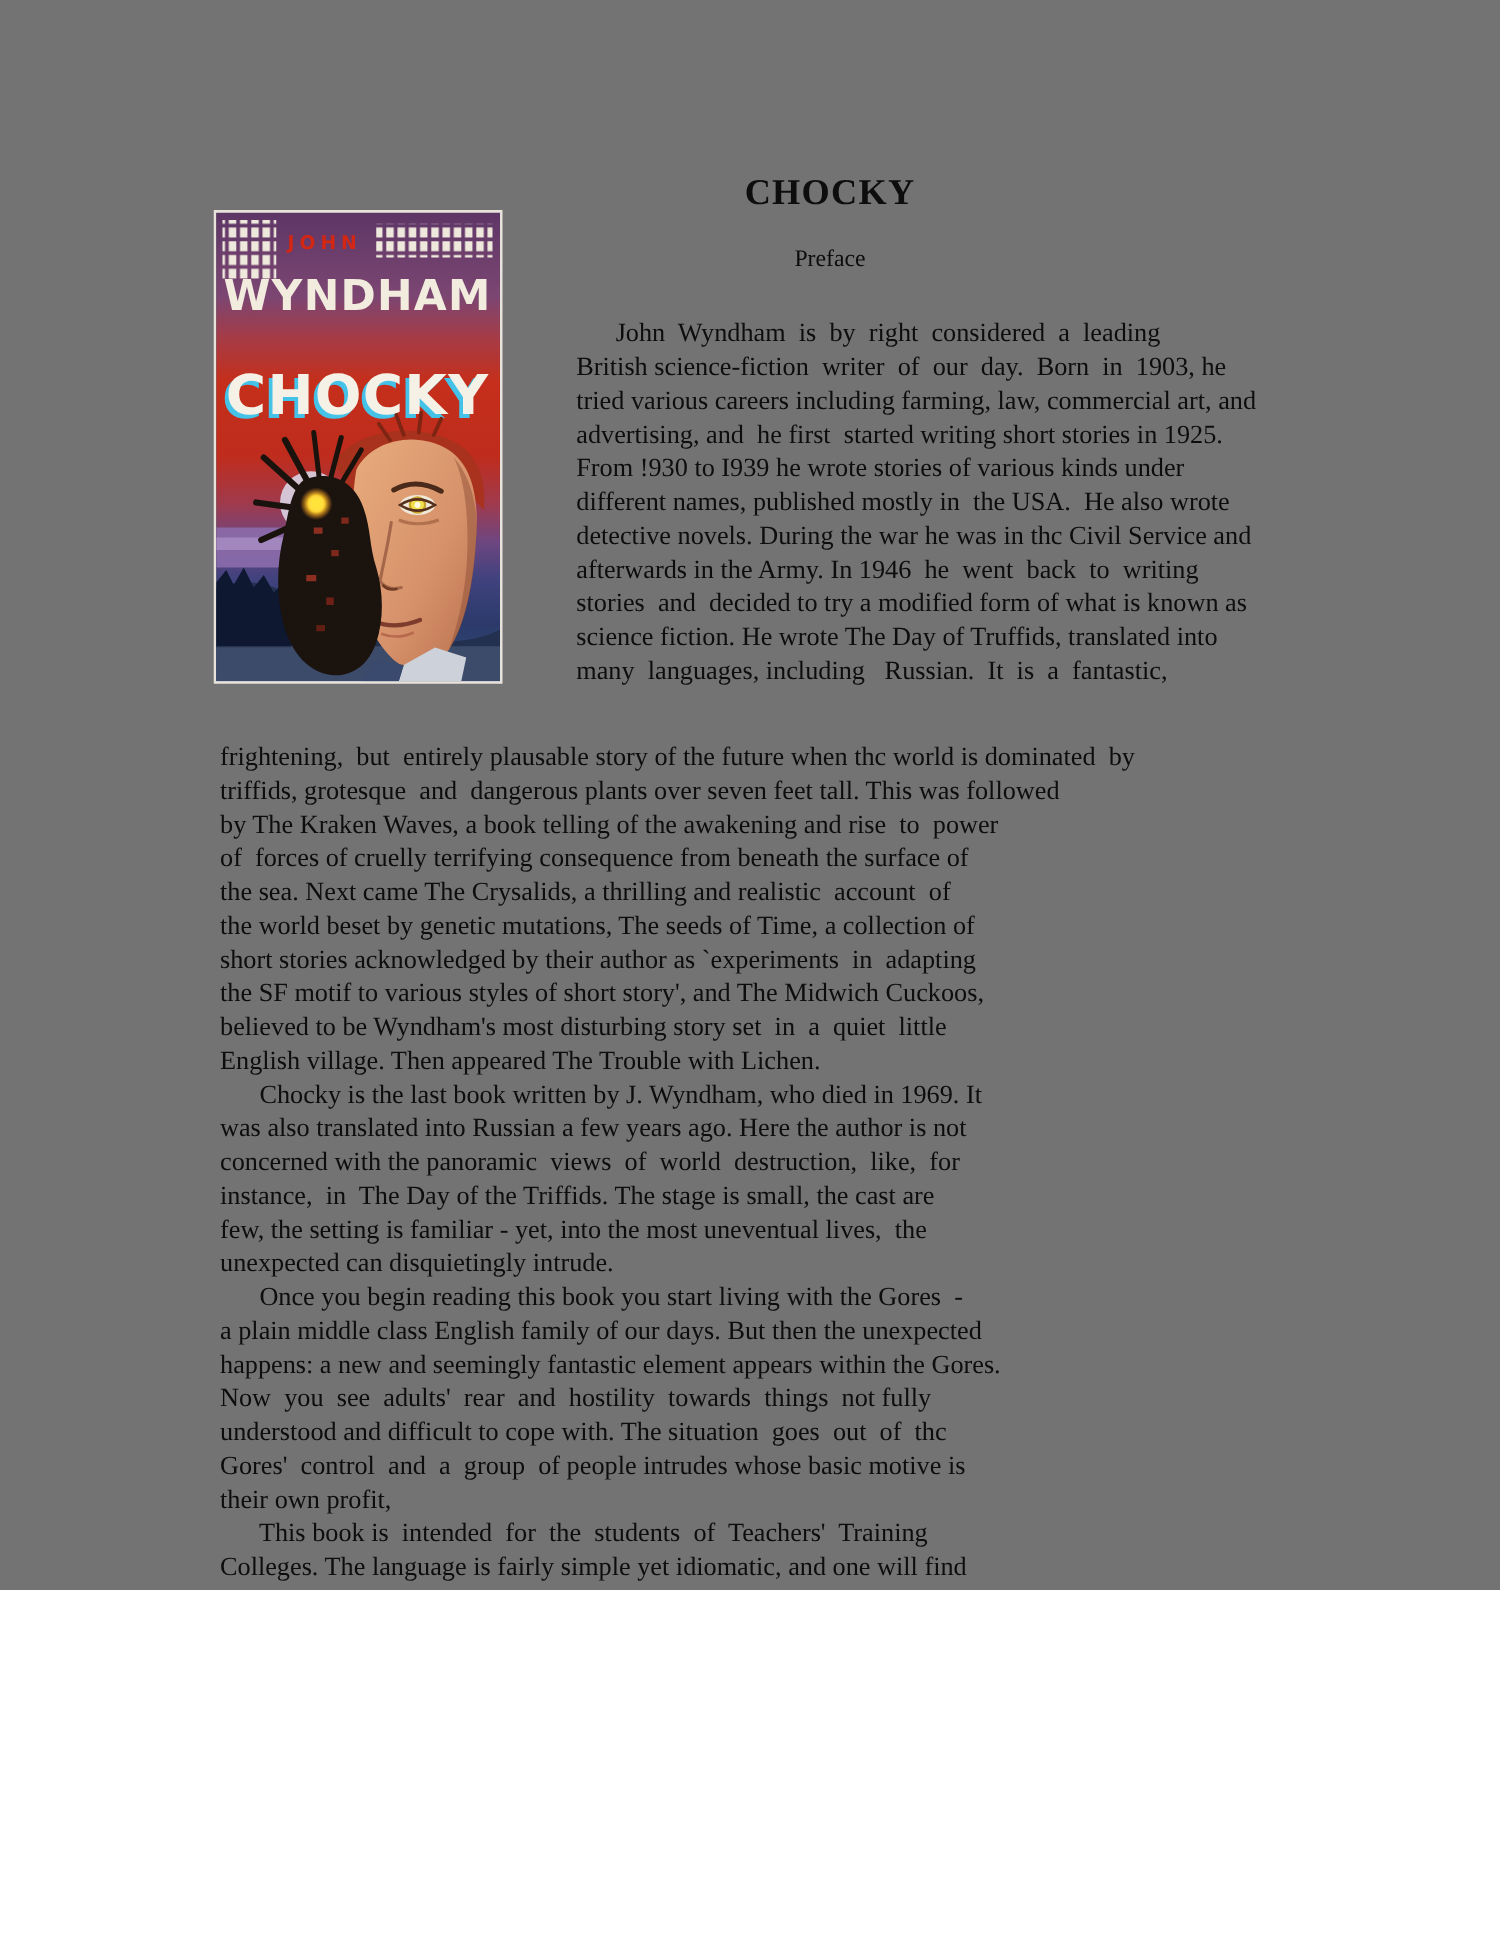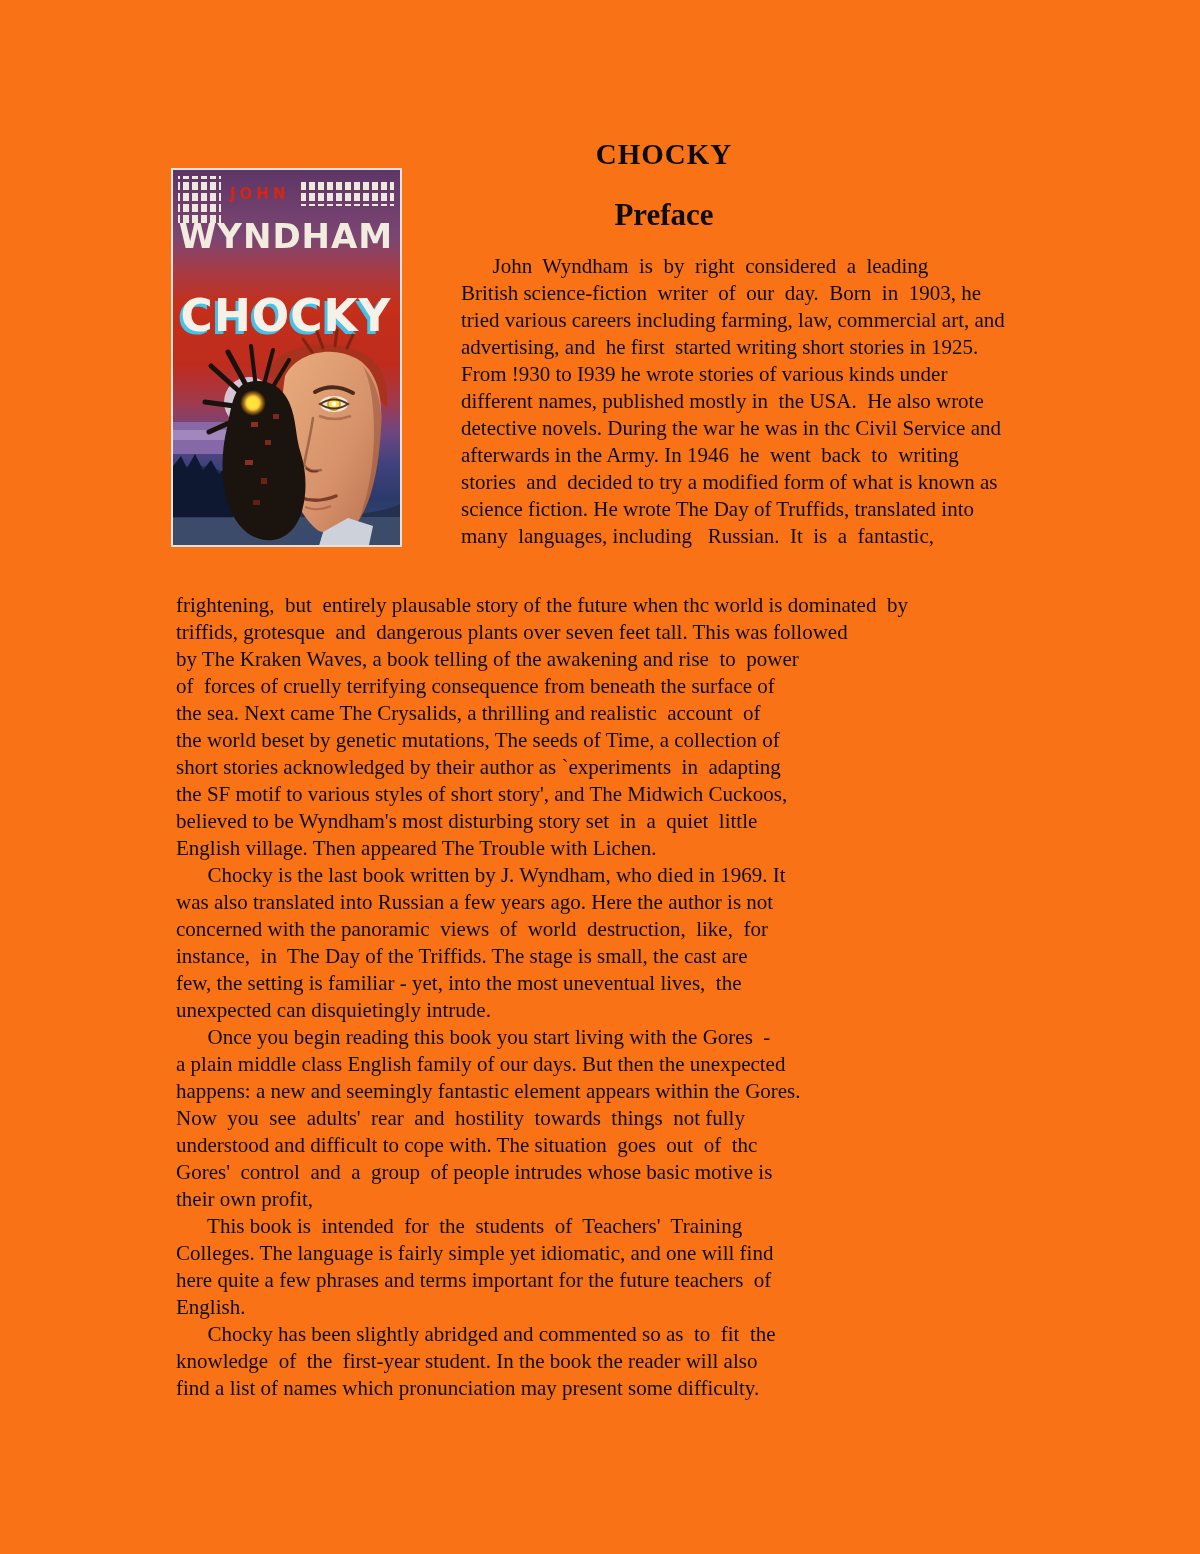--- a/index.html
+++ b/index.html
@@ -1,35 +1,35 @@
 <!DOCTYPE html>
 <html><head>
 <meta charset="utf-8">
 <style>
   html, body { margin: 0; padding: 0; background: #ffffff; }
   .page {
     position: relative;
     width: 1200px;
-    height: 1554px;
-    background: #f97316;
+    height: 1272px;
+    background: #737373;
     font-family: "Liberation Serif", serif;
     color: #0d0d0d;
     overflow: hidden;
   }
   .doc-title {
     position: absolute;
     left: 176px; top: 138px; width: 976px;
     text-align: center;
     font-size: 29px; font-weight: bold; letter-spacing: 1px;
   }
   .doc-heading {
     position: absolute;
     left: 176px; top: 197px; width: 976px;
     text-align: center;
-    font-size: 31px; font-weight: bold;
+    font-size: 19px; font-weight: normal;
   }
   .cover {
     position: absolute;
     left: 173px; top: 170px; width: 227px; height: 375px;
     box-shadow: 0 0 0 2px #e7e2dc;
   }
   .cover svg { display: block; }
   .intro-text {
     position: absolute;
     left: 415px; top: 253px;

